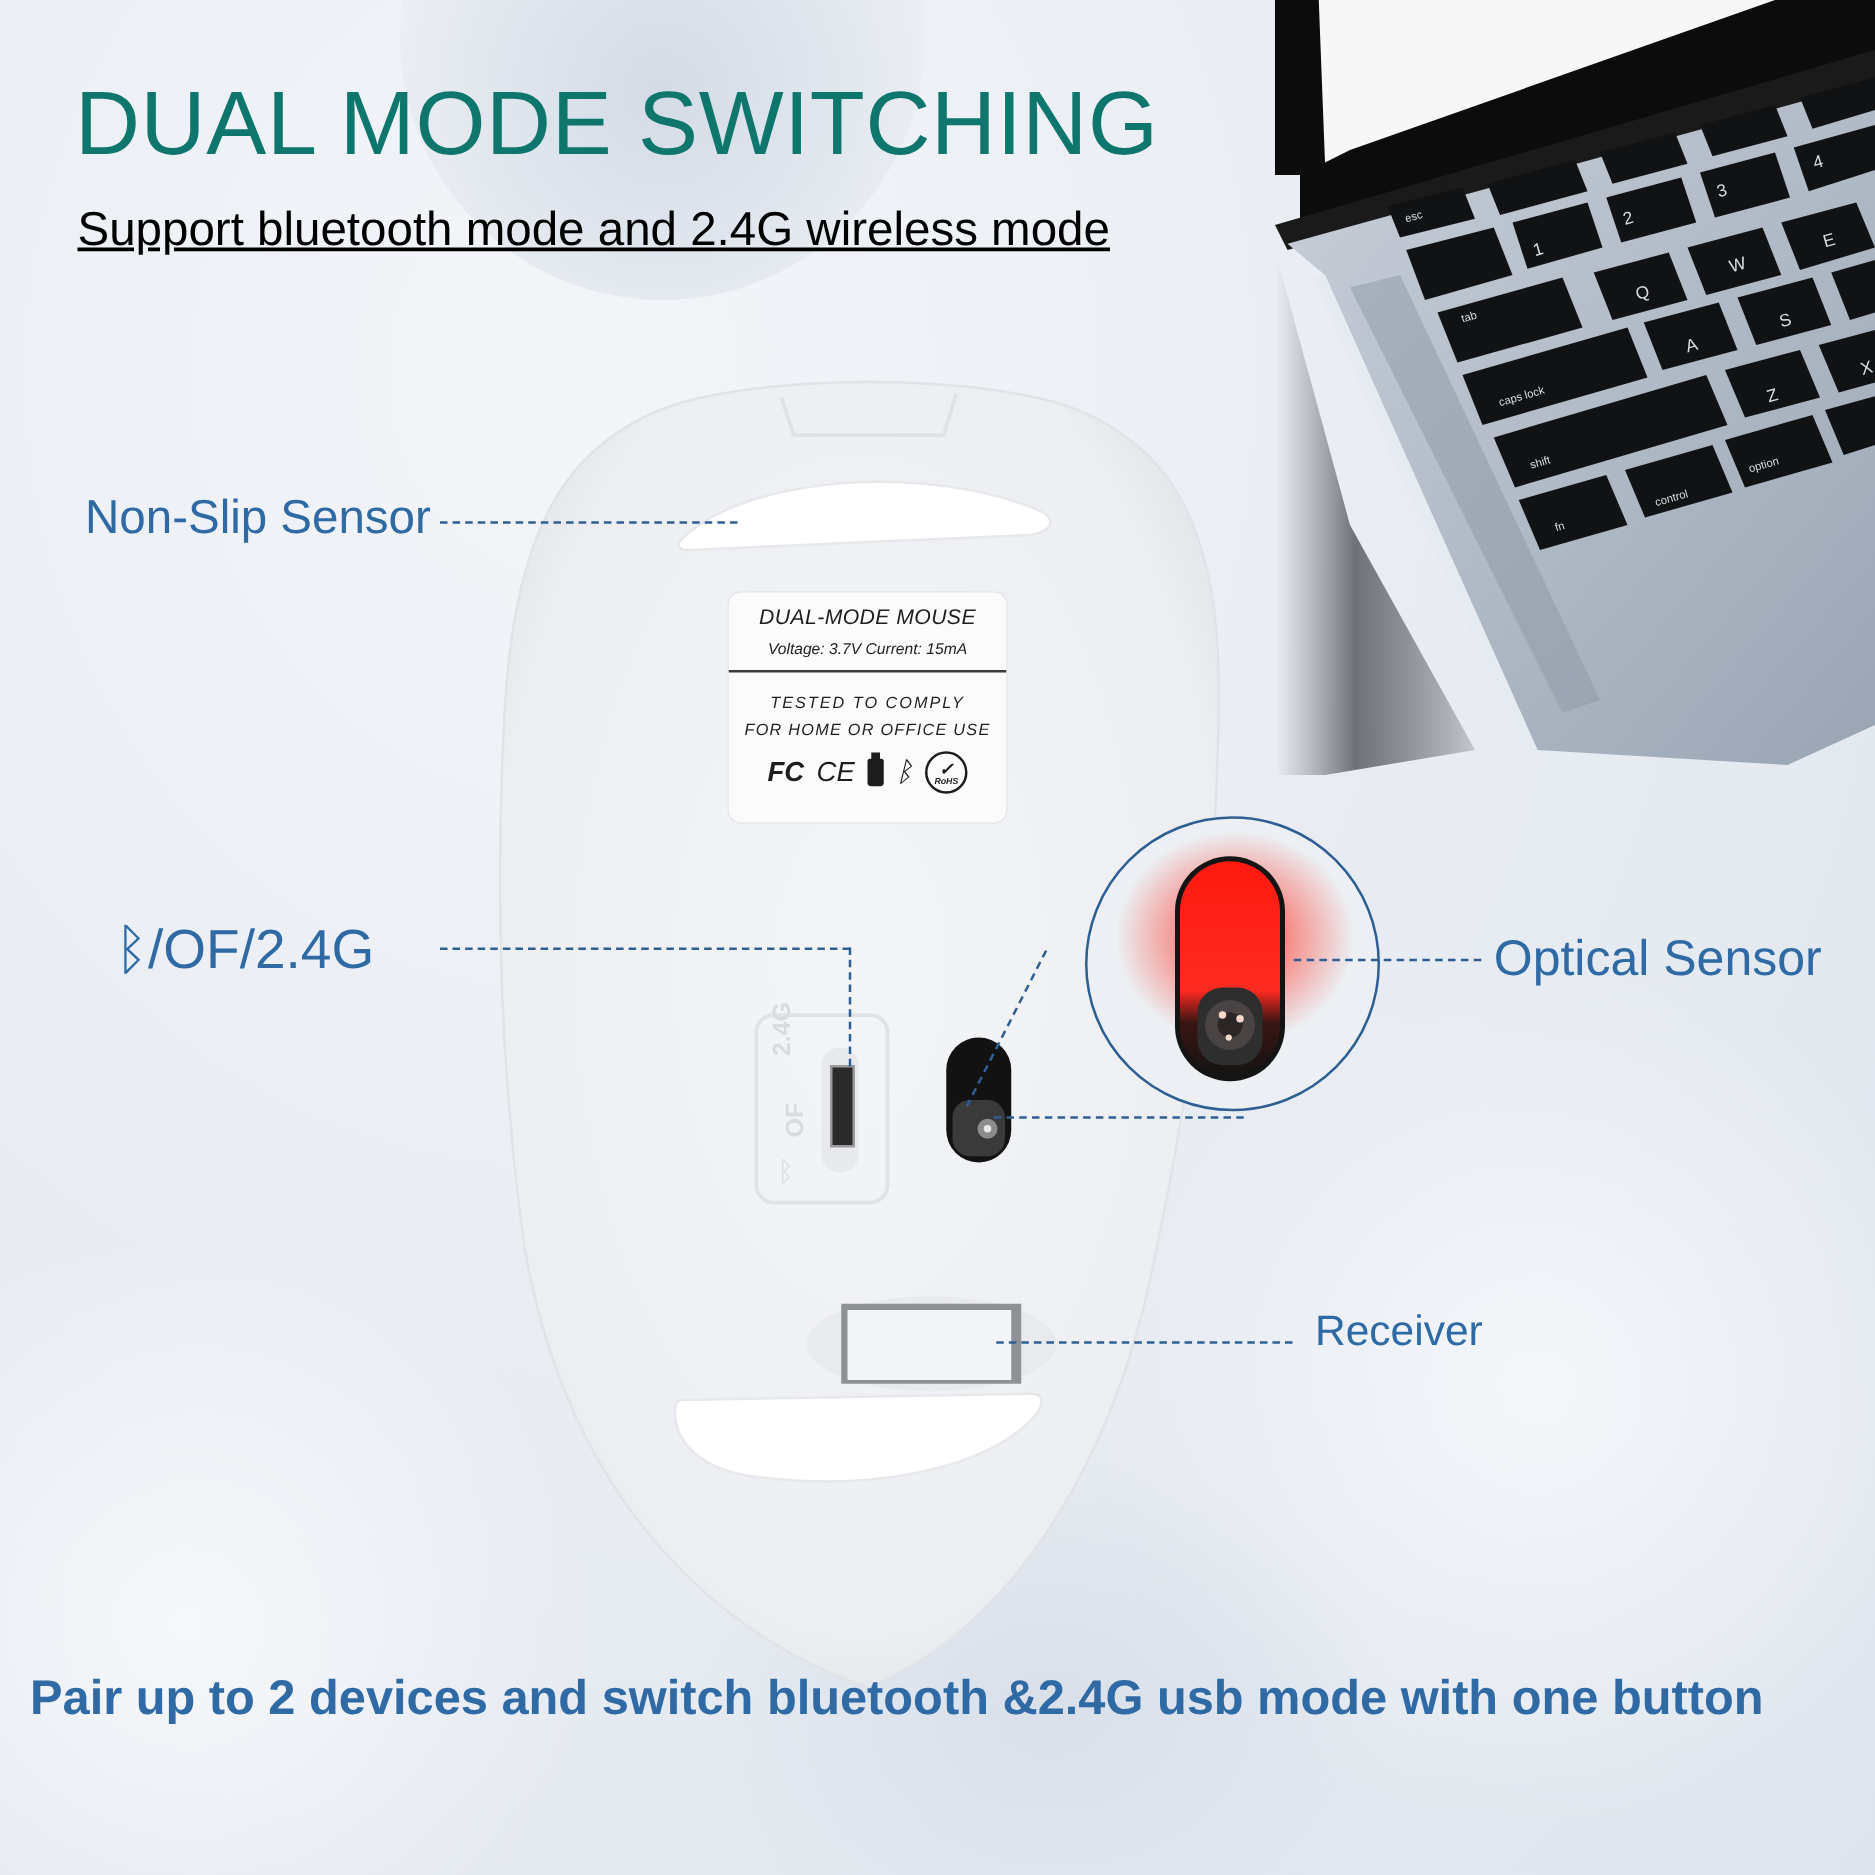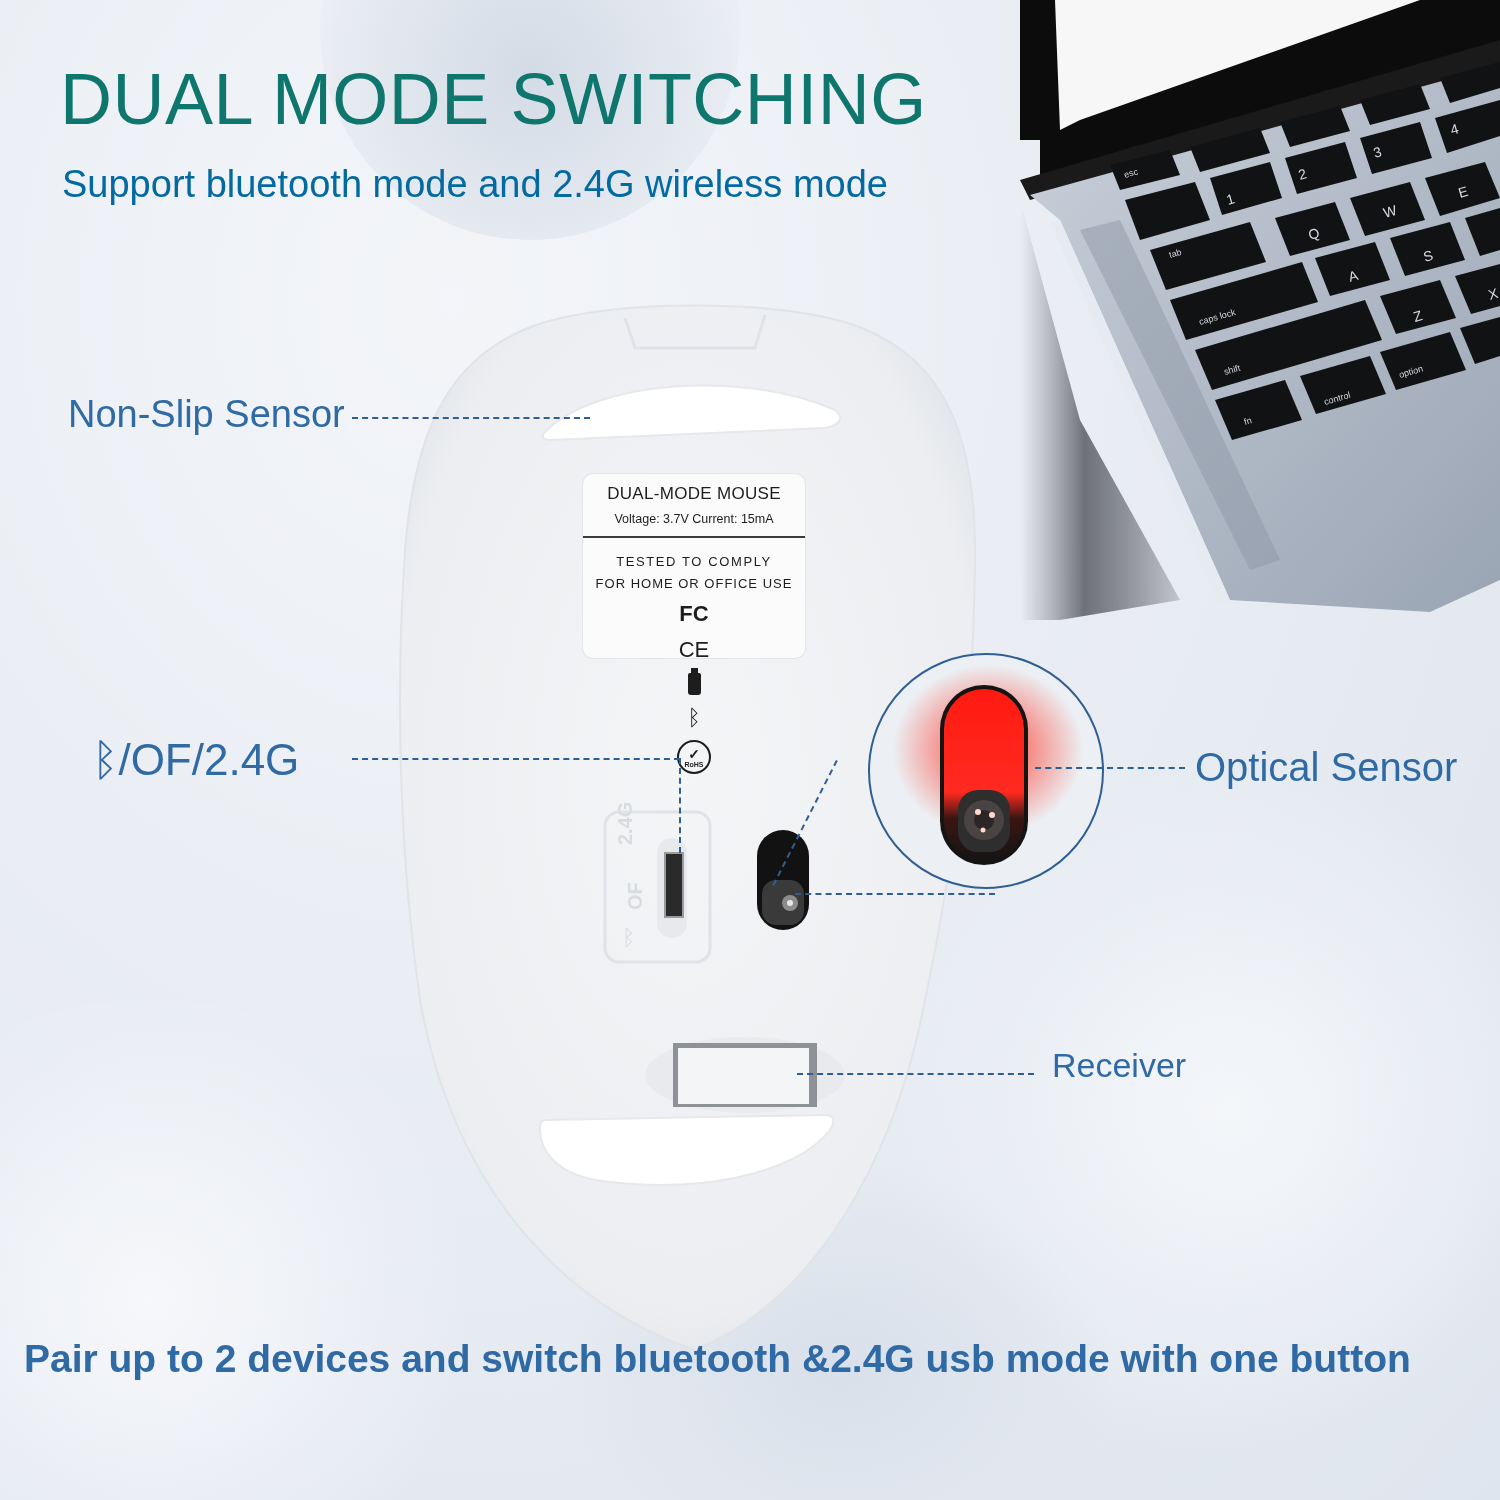--- a/index.html
+++ b/index.html
@@ -8,49 +8,49 @@
     background: radial-gradient(ellipse at 30% 20%, #f3f5f9 0%, #e9edf3 45%, #dfe5ee 100%);
     font-family: "Liberation Sans", sans-serif;
   }
   .bg-blob { position:absolute; border-radius:50%; }
   .blob1 { left:320px; top:-180px; width:420px; height:420px; background:radial-gradient(circle at 50% 60%, #d3dbe6 0%, #e8ecf2 60%, rgba(232,236,242,0) 72%); }
   .blob2 { left:880px; top:760px; width:700px; height:700px; background:radial-gradient(circle, rgba(246,248,251,0.9) 0%, rgba(236,240,245,0.6) 50%, rgba(236,240,245,0) 70%); }
   .blob3 { left:-200px; top:1000px; width:700px; height:600px; background:radial-gradient(circle, rgba(248,249,252,0.9) 0%, rgba(235,239,245,0) 70%); }
   .blob4 { left:560px; top:1160px; width:560px; height:420px; background:radial-gradient(ellipse, #d9e0ea 0%, rgba(220,227,236,0) 70%); }
 
   .title { position:absolute; left:60px; top:58px; font-size:72px; font-weight:400; color:#0f766e; letter-spacing:0.5px; margin:0; }
-  .subtitle { position:absolute; left:62px; top:163px; font-size:38px; color:#0369a1; margin:0; }
+  .subtitle { position:absolute; left:62px; top:163px; font-size:38px; color:#000000; margin:0;text-decoration:underline; }
   .footer { position:absolute; left:24px; top:1337px; font-size:39px; color:#2f6aa5; margin:0; white-space:nowrap;font-weight:bold; }
 
   
   .laptop { position:absolute; left:1020px; top:0; width:480px; height:620px; }
 
   
   .mouse { position:absolute; left:395px; top:300px; width:600px; height:1060px; }
 
   .callout { position:absolute; color:#2f6aa5; white-space:nowrap; }
   .c-nonslip { left:68px; top:393px; font-size:38px; }
   .c-switch { left:92px; top:734px; font-size:44px; }
   .c-optical { left:1195px; top:745px; font-size:40px; }
   .c-receiver { left:1052px; top:1046px; font-size:34px; }
 
   .dash-h { position:absolute; height:0; border-top:2.5px dashed #2f5f92; }
   .dash-v { position:absolute; width:0; border-left:2.5px dashed #2f5f92; }
 
   .label-card {
     position:absolute; left:583px; top:474px; width:222px; height:184px;
     background:#fbfbfb; border-radius:10px; box-shadow:0 0 0 1px #e3e5e8;
-    color:#1d1d1d; text-align:center;
+    color:#1d1d1d; text-align:center;font-style:italic;
   }
   .label-card .l1 { margin-top:10px; font-size:17px; letter-spacing:0.3px; }
   .label-card .l2 { margin-top:8px; font-size:12.5px; }
   .label-card .rule { margin:10px 0 0; height:2px; background:#3b3b3b; }
   .label-card .l3 { margin-top:16px; font-size:13px; letter-spacing:1.6px; }
   .label-card .l4 { margin-top:7px; font-size:13px; letter-spacing:1px; }
-  .certs { margin-top:10px; display:flex; justify-content:center; align-items:center; gap:10px; font-size:22px; font-weight:700;flex-direction:column; }
+  .certs { margin-top:10px; display:flex; justify-content:center; align-items:center; gap:10px; font-size:22px; font-weight:700; }
   .rohs { width:30px; height:30px; border:2px solid #1d1d1d; border-radius:50%; font-size:7px; display:flex; flex-direction:column; align-items:center; justify-content:center; line-height:1; }
   .rohs b { font-size:14px; }
   .usb-glyph { width:13px; height:22px; background:#1d1d1d; border-radius:2px 2px 3px 3px; position:relative; }
   .usb-glyph:before { content:""; position:absolute; left:3px; top:-5px; width:7px; height:6px; background:#1d1d1d; }
 
   .zoom-circle {
     position:absolute; left:868px; top:653px; width:236px; height:236px; border-radius:50%;
     border:2.5px solid #2f5f92; background:#eceff3; overflow:hidden; box-sizing:border-box;
   }
 </style>

